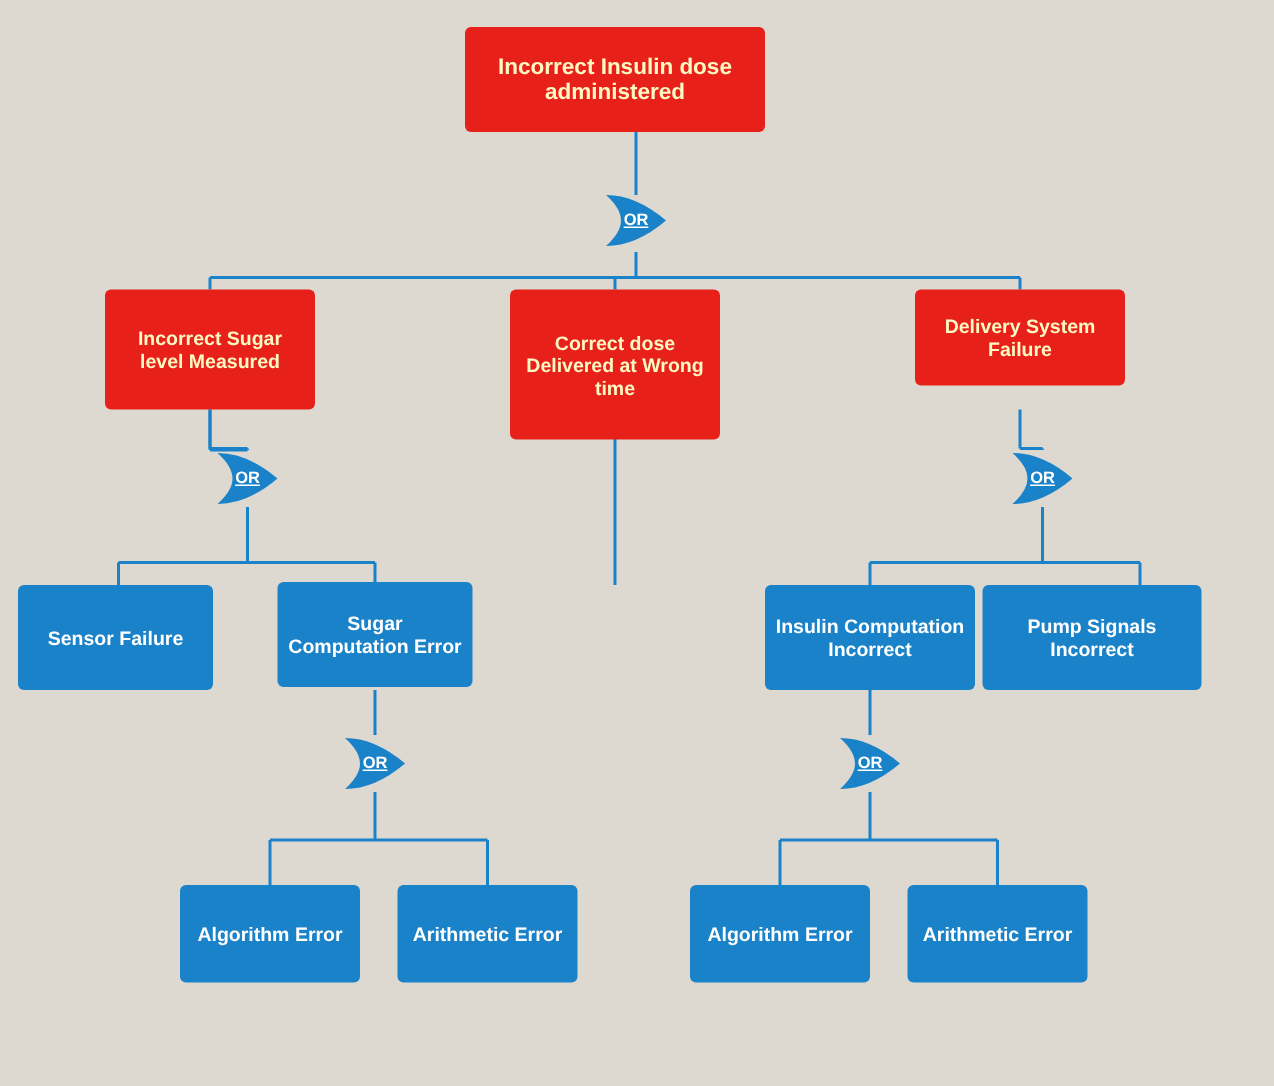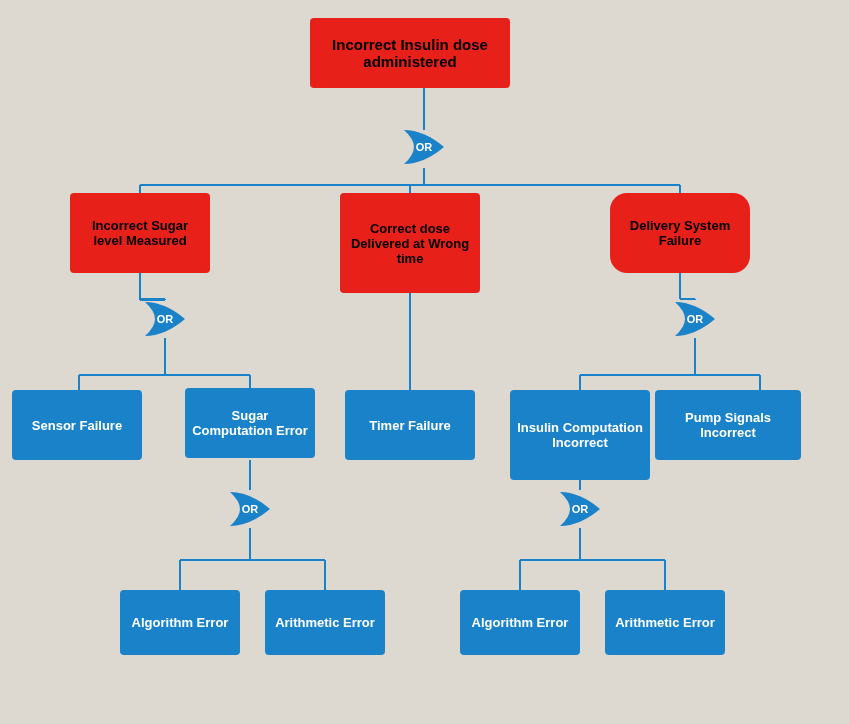--- a/index.html
+++ b/index.html
@@ -25,21 +25,21 @@
       justify-content: center;
       text-align: center;
       font-weight: bold;
       font-size: 13px;
       padding: 6px;
       border-radius: 4px;
     }
 
     .node-red {
       background: #e8201a;
-      color: #000000;
+      color: #fef9c3;
     }
 
     .node-blue {
       background: #1a82c8;
       color: white;
     }
 
     
     .or-gate {
       position: absolute;
@@ -59,20 +59,21 @@
       width: 100%;
       height: 100%;
     }
 
     .or-gate span {
       position: relative;
       z-index: 2;
       color: white;
       font-size: 11px;
       font-weight: bold;
+      text-decoration: underline;
     }
 
     
     .lines-svg {
       position: absolute;
       top: 0; left: 0;
       width: 849px;
       height: 724px;
       pointer-events: none;
     }
@@ -151,21 +152,21 @@
 Sugar level
 Measured</span>
   </div>
 
   <div class="node node-red" style="left:340px;top:193px;width:140px;height:100px;">
     <span>Correct dose
 Delivered at
 Wrong time</span>
   </div>
 
-  <div class="node node-red" style="left:610px;top:193px;width:140px;height:80px;border-radius:17px;">
+  <div class="node node-red" style="left:610px;top:193px;width:140px;height:64px;">
     <span>Delivery
 System Failure</span>
   </div>
 
   <div class="or-gate" style="left:141px;top:300px;">
     <svg viewBox="0 0 48 38">
       <path d="M4,2 Q24,2 44,19 Q24,36 4,36 Q14,27 14,19 Q14,11 4,2 Z" fill="#1a82c8"></path>
     </svg>
     <span>OR</span>
   </div>
@@ -180,25 +181,22 @@
   <div class="node node-blue" style="left:12px;top:390px;width:130px;height:70px;">
     <span>Sensor Failure</span>
   </div>
 
   <div class="node node-blue" style="left:185px;top:388px;width:130px;height:70px;">
     <span>Sugar
 Computation
 Error</span>
   </div>
 
-  <div class="node node-blue" style="left:345px;top:390px;width:130px;height:70px;">
-    <span>Timer Failure</span>
-  </div>
-
-  <div class="node node-blue" style="left:510px;top:390px;width:140px;height:90px;">
+
+  <div class="node node-blue" style="left:510px;top:390px;width:140px;height:70px;">
     <span>Insulin
 Computation
 Incorrect</span>
   </div>
 
   <div class="node node-blue" style="left:655px;top:390px;width:146px;height:70px;">
     <span>Pump Signals
 Incorrect</span>
   </div>
 

